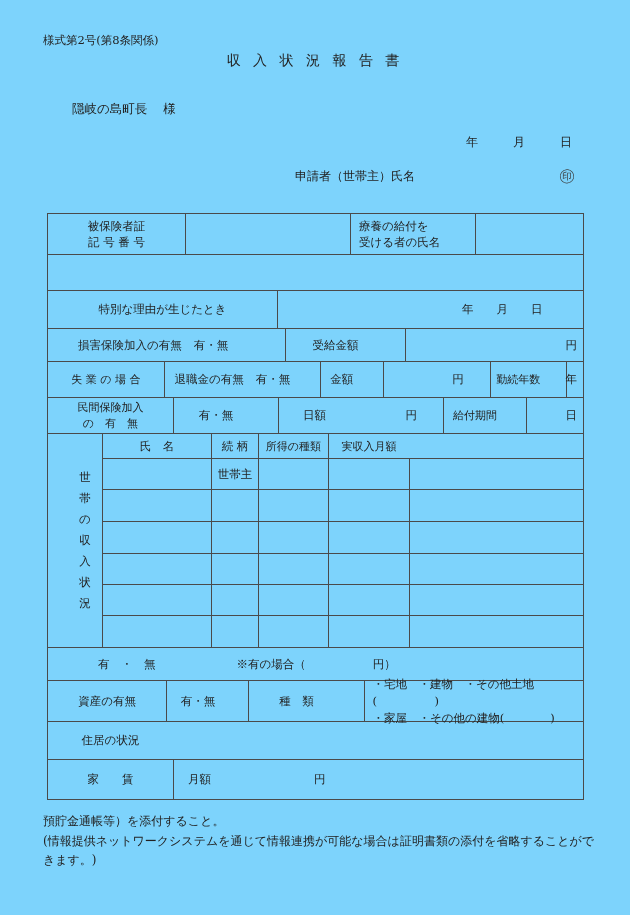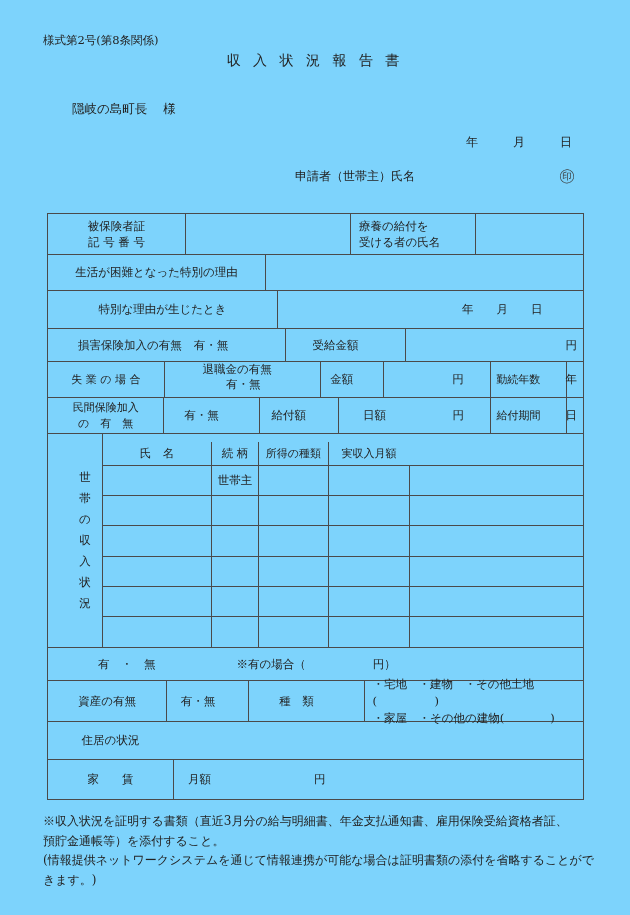--- a/index.html
+++ b/index.html
@@ -39,38 +39,38 @@
   .col { flex-direction:column; justify-content:center; line-height:16px; }
   .col.left-lines { align-items:flex-start; }
   .f11 { font-size:11px; }
   .pl8 { padding-left:8px; }
   .pl10 { padding-left:10px; }
   .pl14 { padding-left:14px; }
   .pr6 { padding-right:6px; }
   .w34{width:34px;} .w48{width:48px;} .w63{width:63px;} .w67{width:67px;}
   .w81{width:81px;} .w85{width:85px;} .w97{width:97px;} .w100{width:100px;}
   .w103{width:103px;} .w105{width:105px;} .w108{width:108px;} .w145{width:145px;}
-  .w152{width:152px;flex-direction:column;} .w177{width:177px;} .w189{width:189px;} .w197{width:197px;}
+  .w152{width:152px;} .w177{width:177px;} .w189{width:189px;} .w197{width:197px;}
   .w47{width:47px;} .w70{width:70px;}
   .date-cell { padding-left:184px; display:flex; gap:23px; }
   .gap12 > span + span { margin-left:12px; }
   .hh { flex:1 1 auto; display:flex; flex-direction:column; border-left:1px solid #4a4a4a; }
   .hh-row { display:flex; }
   .hh-row + .hh-row { border-top:1px solid #4a4a4a; }
   .hh-row .hc { box-sizing:border-box; display:flex; align-items:center; }
   .hh-row .hc + .hc { border-left:1px solid #4a4a4a; }
   .vlabel { display:flex; flex-direction:column; align-items:center; gap:6px;
             width:100%; font-size:11.5px; }
   .savings-cell { padding-left:30px; }
   .savings-cell .m81 { margin-left:81px; }
   .savings-cell .m67 { margin-left:67px; }
   .assets-lines { line-height:17px; }
   .rent-cell .yen { margin-left:103px; }
   .h40{height:40px;} .h35{height:35px;} .h37{height:37px;} .h32{height:32px;}
-  .h39{height:39px;} .h213{height:213px;} .h25{height:25px;margin-top:8px;} .h31{height:31px;}
+  .h39{height:39px;} .h213{height:213px;} .h25{height:25px;} .h31{height:31px;}
   .footer { position:absolute; left:43px; top:812px; width:560px;
             font-size:12px; line-height:19.5px; }
 </style>
 </head>
 <body>
 
 <div class="page">
 
   <div class="form-number">様式第2号(第8条関係)</div>
   <div class="title">収 入 状 況 報 告 書</div>
@@ -98,21 +98,20 @@
       </div>
       <div class="td w145"></div>
       <div class="td w105 col left-lines pl8">
         <div>療養の給付を</div>
         <div>受ける者の氏名</div>
       </div>
       <div class="td grow"></div>
     </div>
 
     <div class="tr h35">
-      <div class="td w177 center">生活が困難となった特別の理由</div>
       <div class="td grow"></div>
     </div>
 
     <div class="tr h37">
       <div class="td w189 center">特別な理由が生じたとき</div>
       <div class="td grow date-cell">
         <span>年</span>
         <span>月</span>
         <span>日</span>
       </div>
@@ -144,21 +143,20 @@
         <span>年</span>
       </div>
     </div>
 
     <div class="tr h35">
       <div class="td w85 col f11">
         <div>民間保険加入</div>
         <div>の　有　無</div>
       </div>
       <div class="td w85 center">有・無</div>
-      <div class="td w67 center">給付額</div>
       <div class="td w145" style="justify-content:space-between;padding-left:24px;padding-right:6px;">
         <span>日額</span>
         <span>円</span>
       </div>
       <div class="td w63 center f11">給付期間</div>
       <div class="td grow right pr6">
         <span>日</span>
       </div>
     </div>
 
@@ -252,19 +250,18 @@
       <div class="td w85 center">家　　賃</div>
       <div class="td grow pl14 rent-cell">
         <span>月額</span>
         <span class="yen">円</span>
       </div>
     </div>
 
   </div>
 
   <div class="footer">
-    <div>※収入状況を証明する書類（直近3月分の給与明細書、年金支払通知書、雇用保険受給資格者証、</div>
     <div>預貯金通帳等）を添付すること。</div>
     <div>(情報提供ネットワークシステムを通じて情報連携が可能な場合は証明書類の添付を省略することがで</div>
     <div>きます。)</div>
   </div>
 
 </div>
 
 </body></html>

